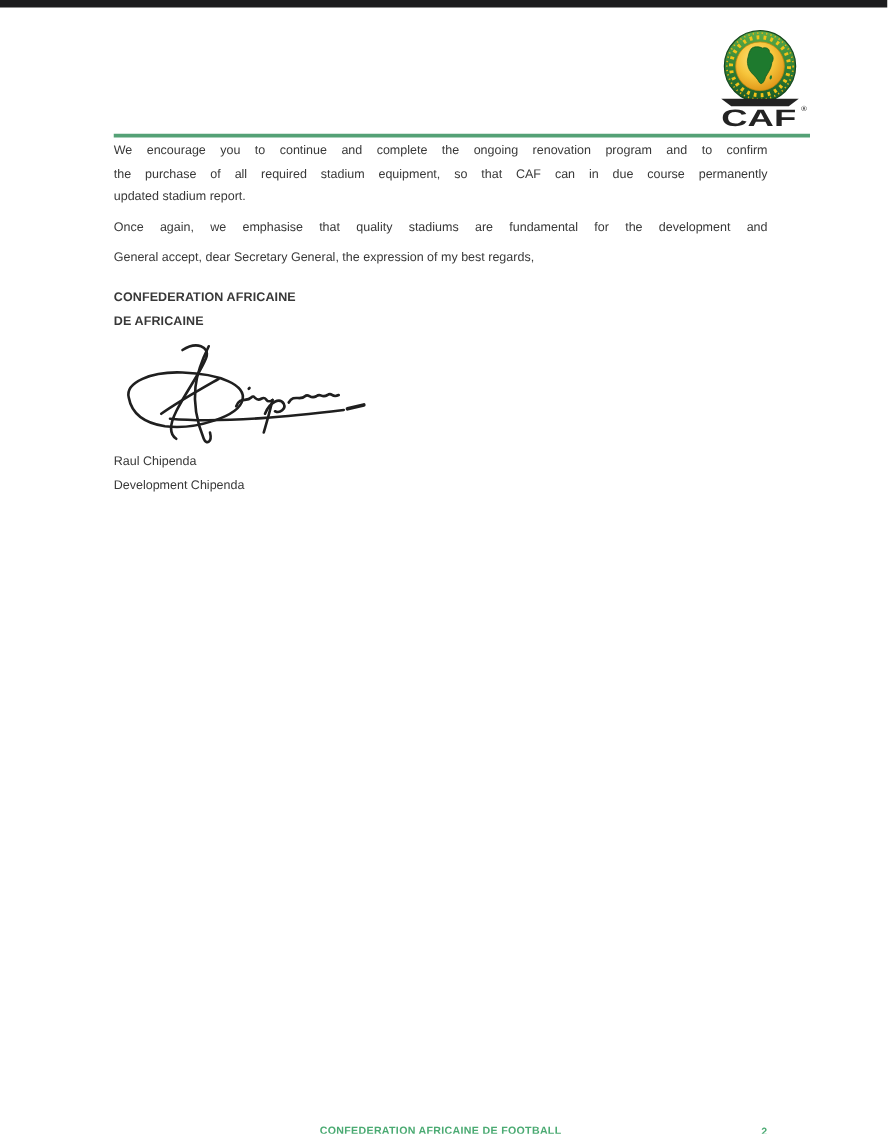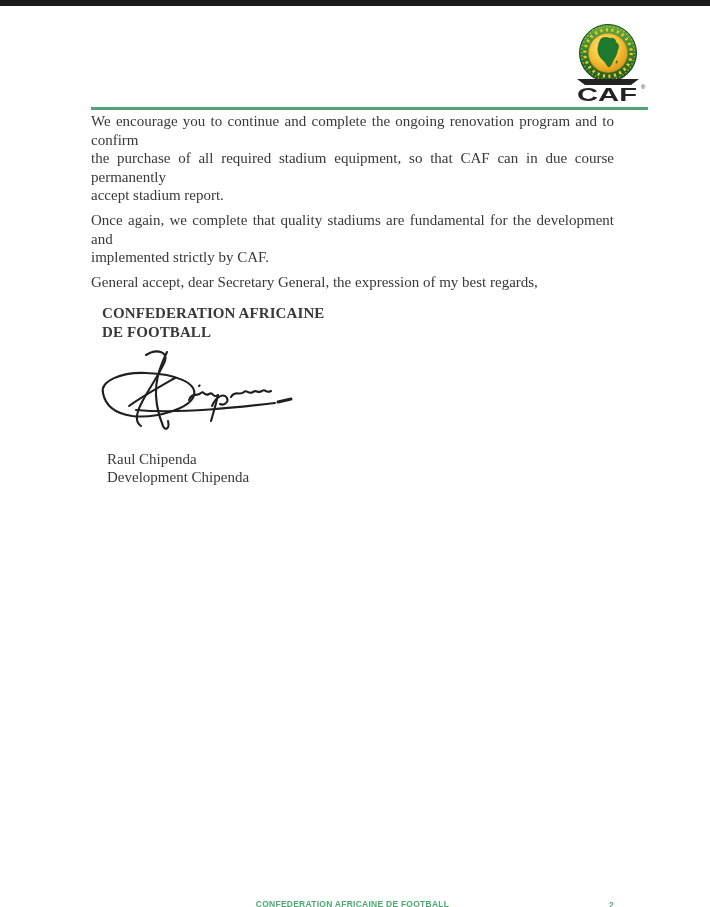--- a/index.html
+++ b/index.html
@@ -21,35 +21,34 @@
     width: 78px; height: 80px;
   }
   .green-rule {
     position: absolute; left: 91px; top: 107px;
     width: 557px; height: 2.5px;
     background: #54a176;
   }
   .letter-col {
     position: absolute; left: 91px; top: 112px;
     width: 523px;
-    font-size: 15px;
+    font-size: 10px;
     line-height: 18.6px;
     color: #383838;
-    font-family: Liberation Serif, serif;
   }
   .para { margin: 0 0 6px 0; }
   .pline { text-align: justify; text-align-last: justify; }
   .pline.last { text-align: left; text-align-last: left; }
   .org-block {
-    margin: 13px 0 4px 11px;
+    margin: 13px 0 4px 0;
     font-weight: 700;
     letter-spacing: 0.1px;
   }
   .sig-wrap { width: 202px; height: 88px; margin: 0 0 2px 0; }
-  .name-block { margin: 16px; }
+  .name-block { margin: 0; }
   .footer {
     position: absolute; left: 91px; top: 899px;
     width: 523px;
     text-align: center;
     font-size: 8.5px;
     font-weight: 700;
     letter-spacing: 0.25px;
     color: #4aaa72;
   }
   .page-num {
@@ -97,35 +96,34 @@
     </svg>
   </div>
 
   <div class="green-rule"></div>
 
   <div class="letter-col">
 
     <div class="para">
       <div class="pline">We encourage you to continue and complete the ongoing renovation program and to confirm</div>
       <div class="pline">the purchase of all required stadium equipment, so that CAF can in due course permanently</div>
-      <div class="pline last">accept stadium report.</div>
+      <div class="pline last">updated stadium report.</div>
     </div>
 
     <div class="para">
-      <div class="pline">Once again, we complete that quality stadiums are fundamental for the development and</div>
-      <div class="pline last">implemented strictly by CAF.</div>
+      <div class="pline">Once again, we emphasise that quality stadiums are fundamental for the development and</div>
     </div>
 
     <div class="para">
       <div class="pline last">General accept, dear Secretary General, the expression of my best regards,</div>
     </div>
 
     <div class="org-block">
       <div>CONFEDERATION AFRICAINE</div>
-      <div>DE FOOTBALL</div>
+      <div>DE AFRICAINE</div>
     </div>
 
     <div class="sig-wrap">
       <svg width="202" height="88" viewBox="0 0 202 88">
         <g fill="none" stroke="#1f1f1f" stroke-width="2.1" stroke-linecap="round" stroke-linejoin="round">
           <path d="M12,47 C9,35 30,26 55,27 C85,28 106,37 103,49 C100,62 66,73 41,70 C21,67 14,58 12,47 Z"></path>
           <path d="M55,9 C66,2 77,6 74,15 C70,26 58,42 50,58 C45,68 44,76 50,80"></path>
           <path d="M76,6 C66,26 59,48 72,80 C74,85 79,83 77,75"></path>
           <path d="M38,60 C52,50 70,40 84,32"></path>
           <path d="M98,54 C101,46 106,51 110,47 C113,44 113,51 118,48 C123,45 121,53 127,49"></path>

